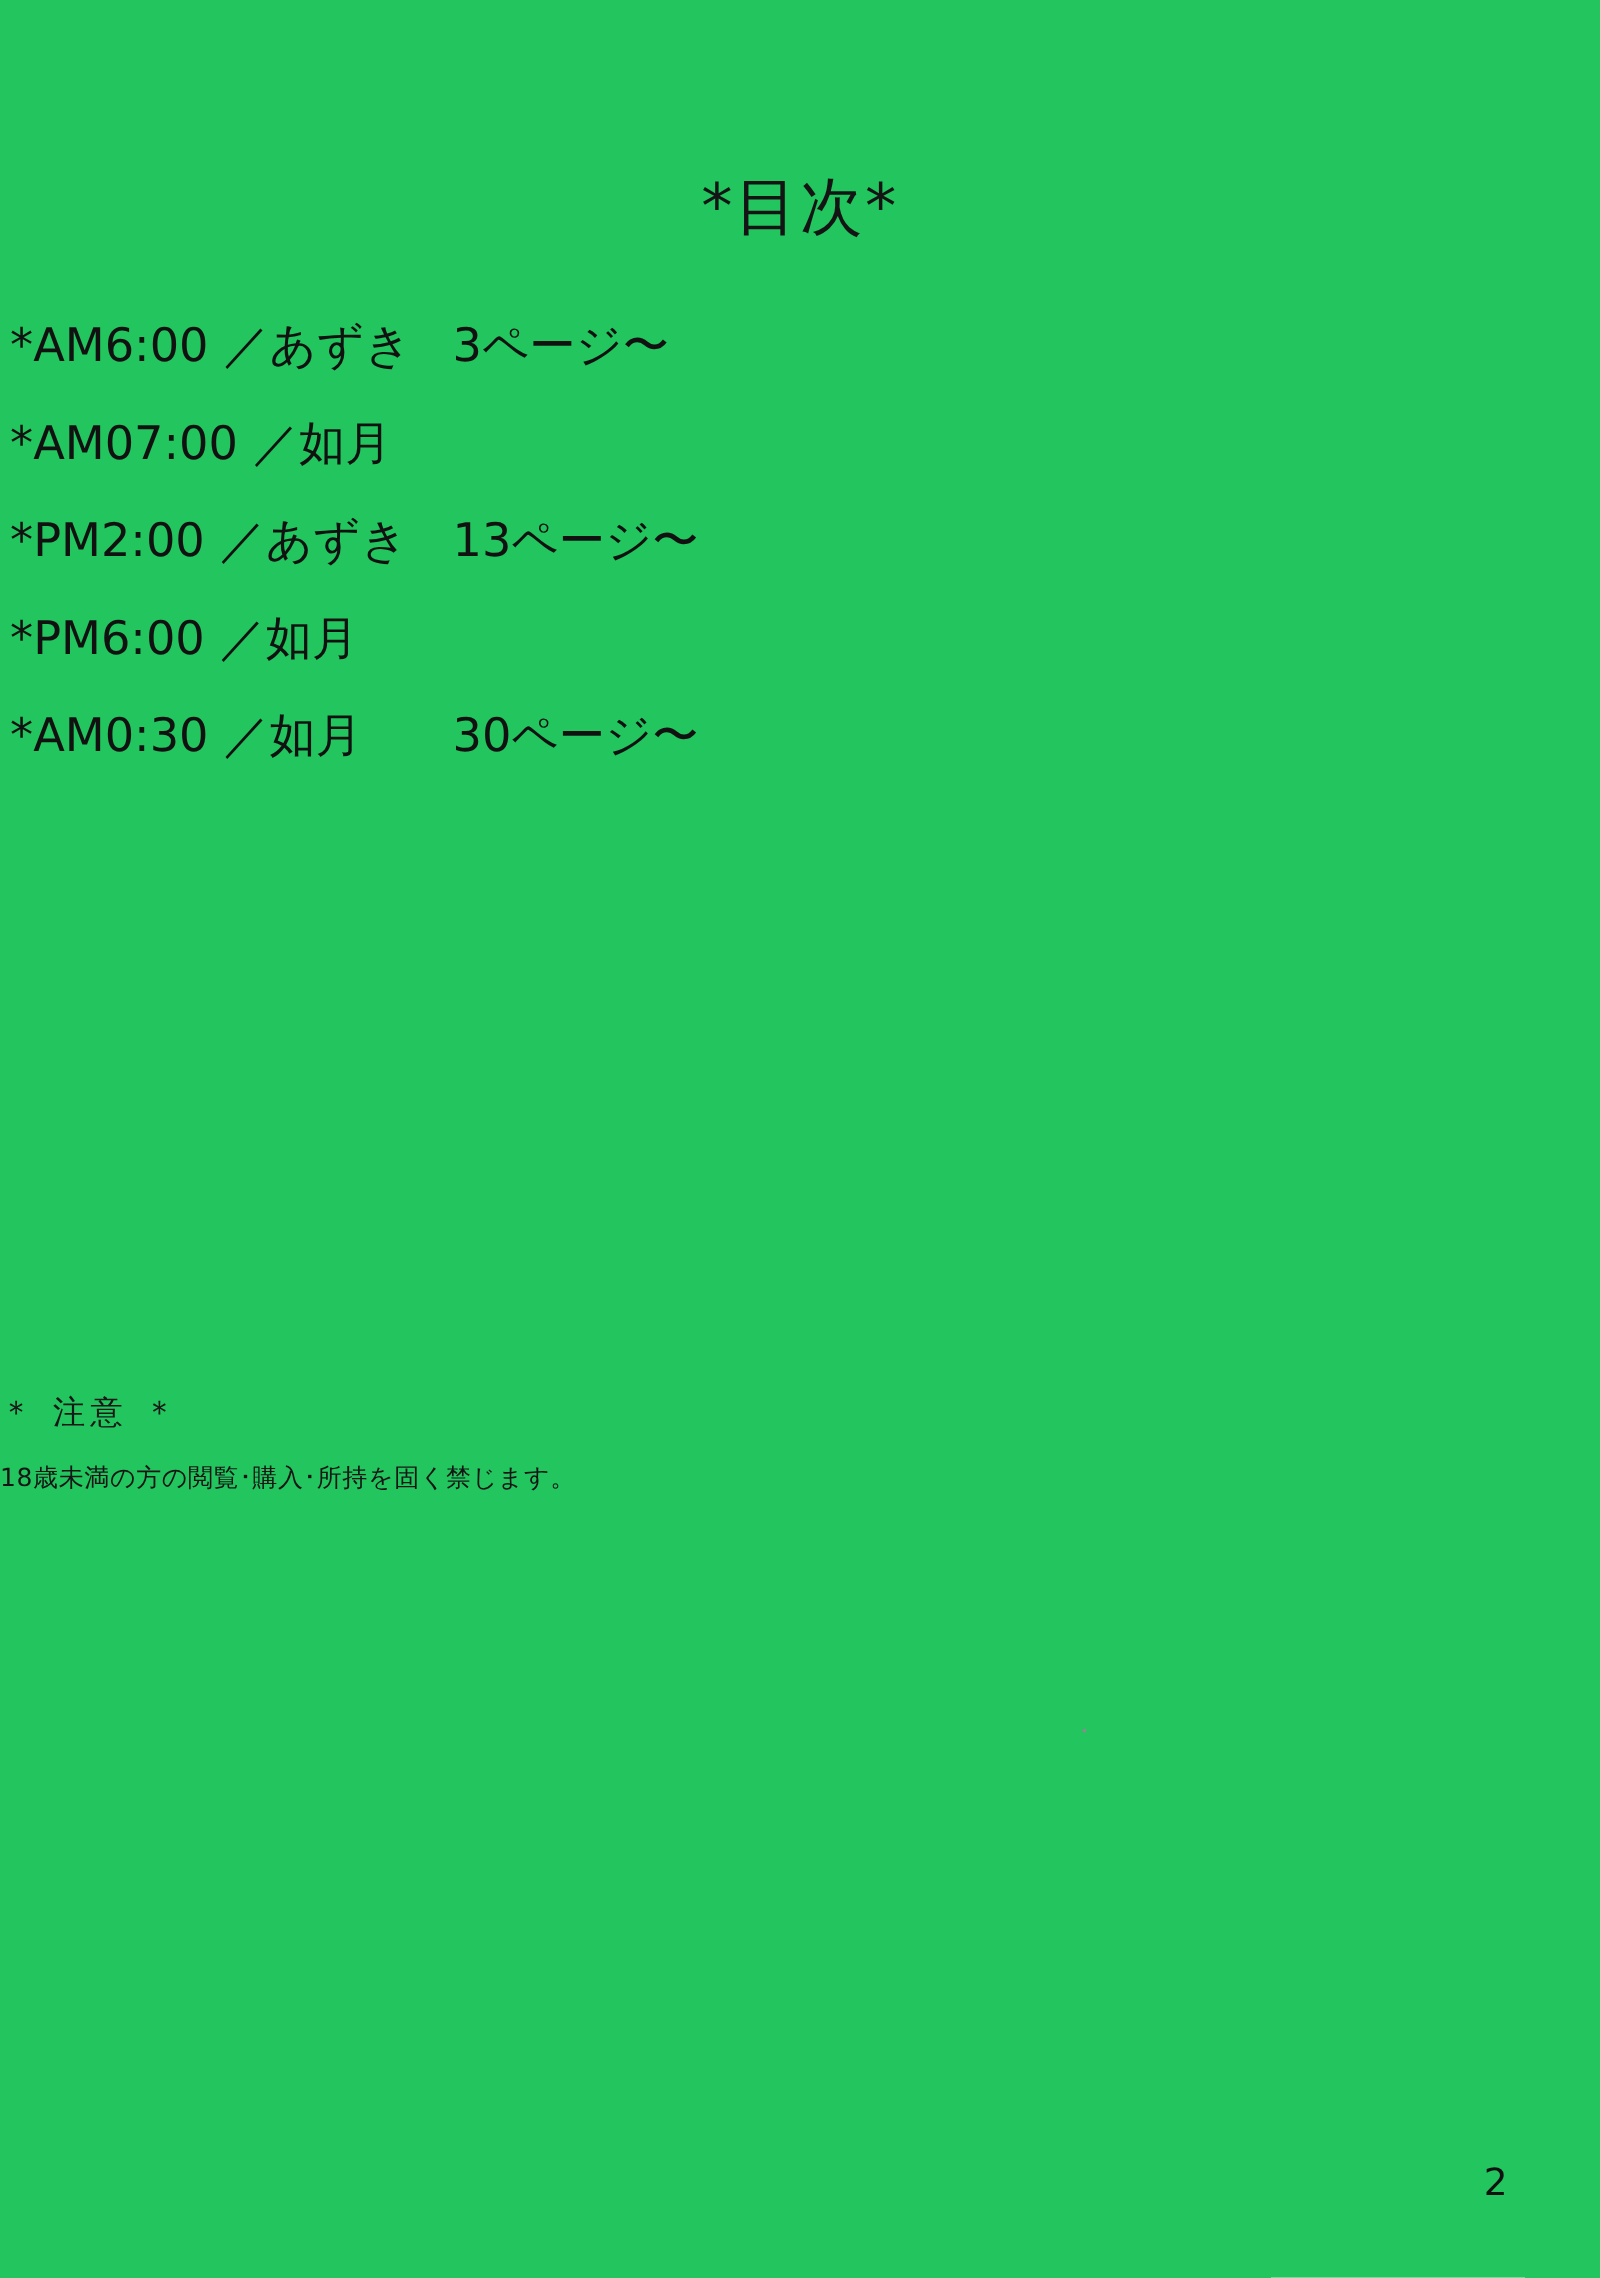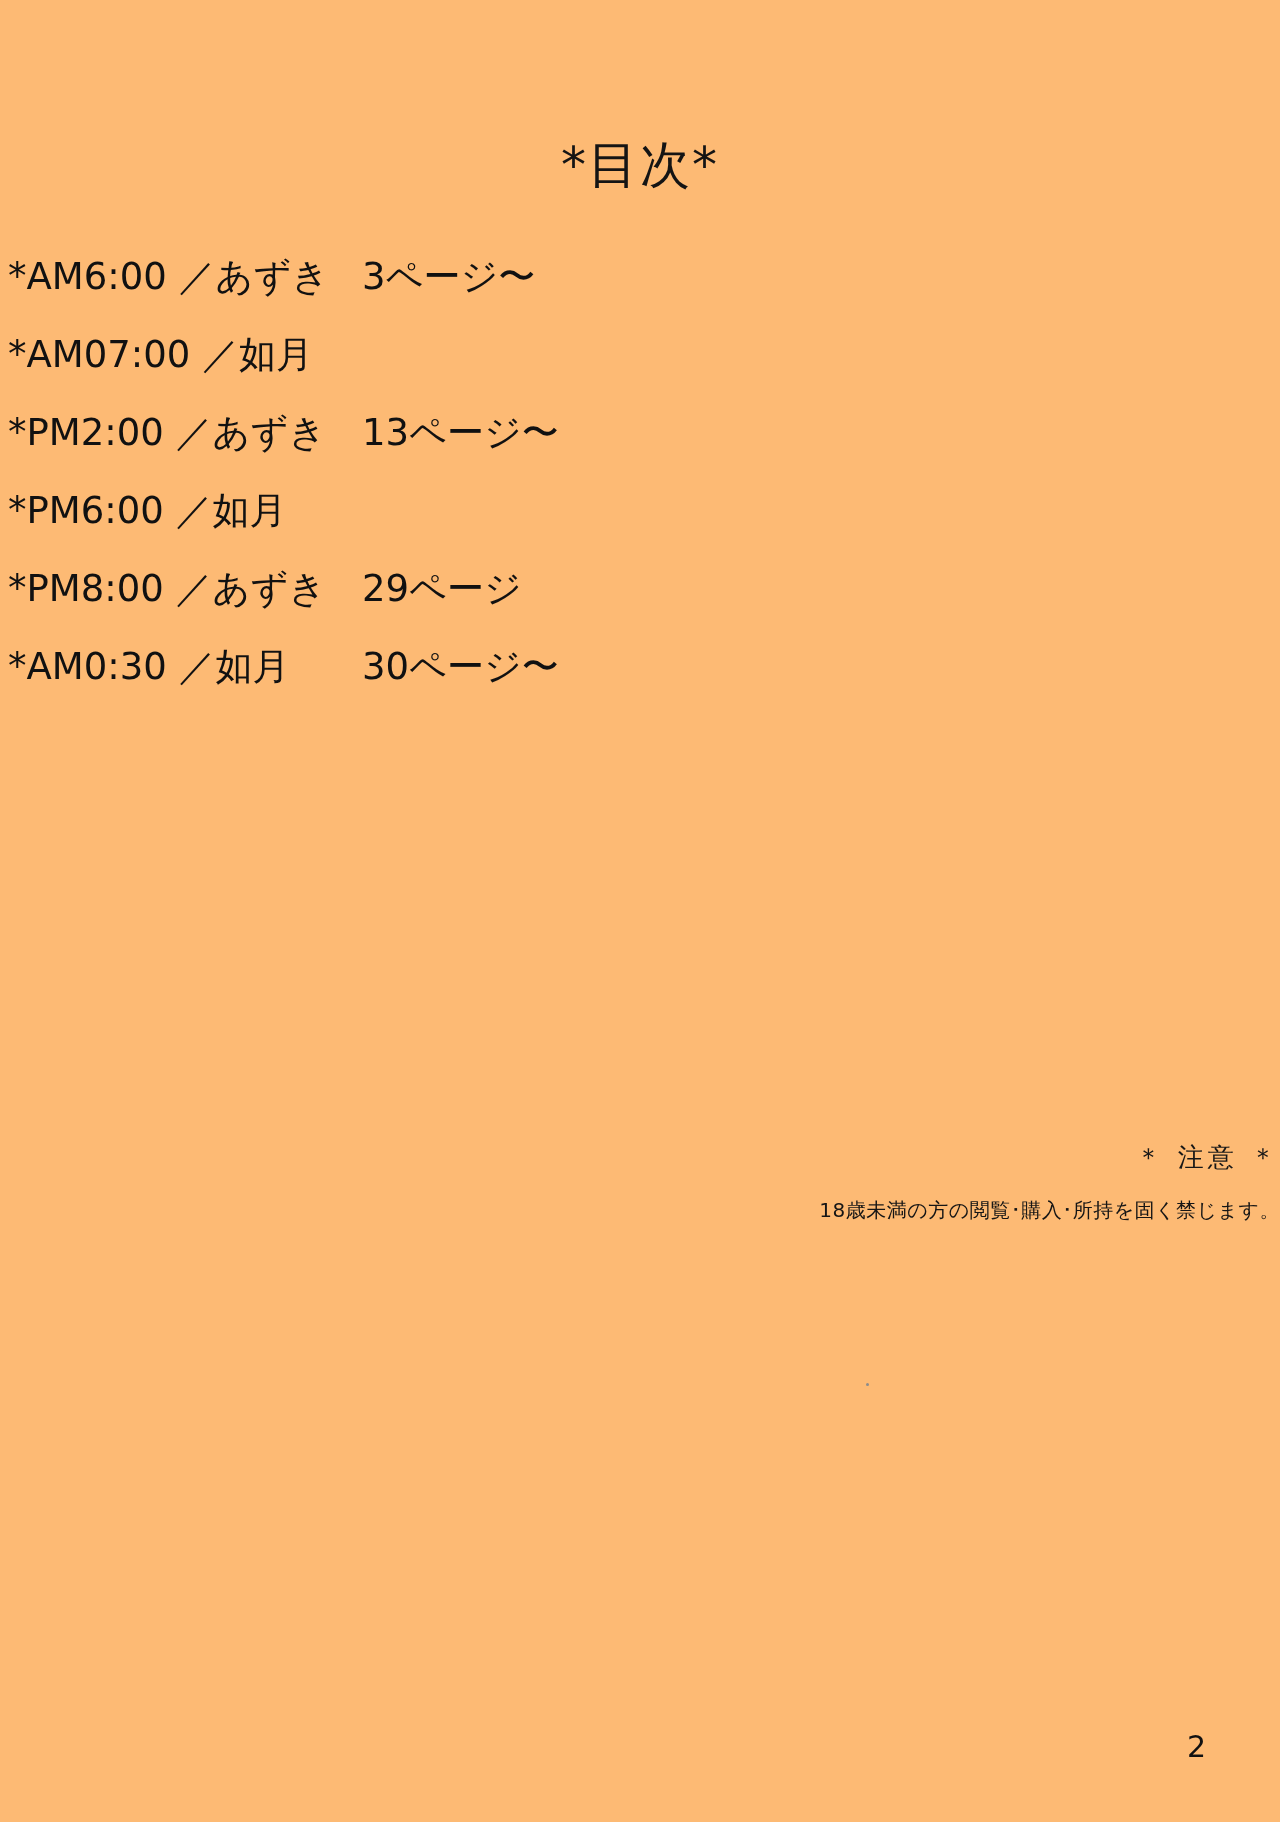--- a/index.html
+++ b/index.html
@@ -12,21 +12,21 @@
     height: 1822px;
     position: relative;
     font-family: "Liberation Serif", "DejaVu Serif", serif;
     color: #1a1a1a;
     overflow: hidden;
   }
 
   .page {
     position: absolute;
     inset: 0;
-    background: #fdba74;
+    background: #22c55e;
   }
 
   
   .toc-title {
     position: absolute;
     top: 132px;
     left: 0;
     width: 100%;
     text-align: center;
     font-size: 50px;
@@ -60,24 +60,24 @@
   }
   .toc-page {
     width: 260px;
     text-align: left;
     padding-left: 54px;
   }
 
   
   .notice {
     position: absolute;
-    top: 1140px;
+    top: 1112px;
     left: 0;
     width: 100%;
-    text-align: right;
+    text-align: left;
   }
   .notice-heading {
     font-size: 26px;
     letter-spacing: 4px;
     font-family: "DejaVu Sans", "Liberation Sans", sans-serif;
     color: #171717;
     margin-bottom: 22px;
   }
   .notice-body {
     font-size: 20px;
@@ -127,24 +127,20 @@
 
     <div class="toc-row">
       <span class="toc-label">*PM2:00 ／あずき</span>
       <span class="toc-page">13ページ〜</span>
     </div>
 
     <div class="toc-row">
       <span class="toc-label">*PM6:00 ／如月</span>
     </div>
 
-    <div class="toc-row">
-      <span class="toc-label">*PM8:00 ／あずき</span>
-      <span class="toc-page">29ページ</span>
-    </div>
 
     <div class="toc-row">
       <span class="toc-label">*AM0:30 ／如月</span>
       <span class="toc-page">30ページ〜</span>
     </div>
 
   </div>
 
   <div class="notice">
     <div class="notice-heading">＊ 注意 ＊</div>

